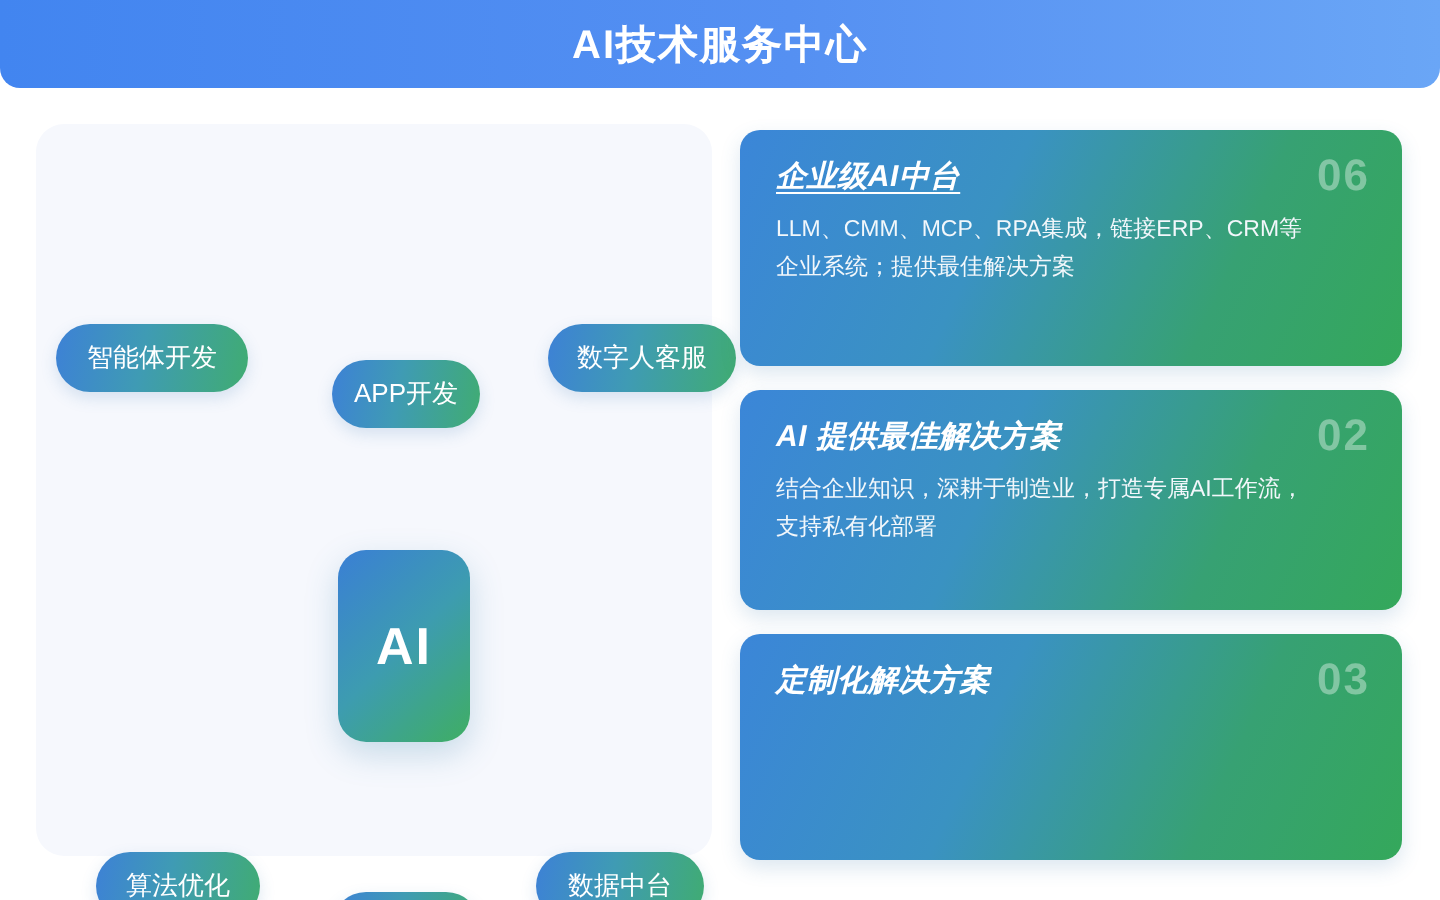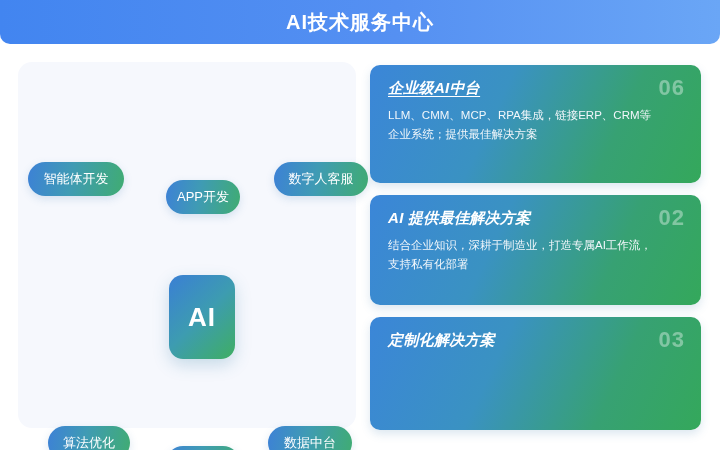--- a/index.html
+++ b/index.html
@@ -66,21 +66,21 @@
   .b-shuzi    { left: 256px; top: 100px; width: 94px;  height: 34px; }
   .b-suanfa   { left: 30px;  top: 364px; width: 82px;  height: 34px; }
   .b-moxing   { left: 148px; top: 384px; width: 74px;  height: 34px; }
   .b-shuju    { left: 250px; top: 364px; width: 84px;  height: 34px; }
 
   .ai-core {
     position: absolute;
     left: 151px;
     top: 213px;
     width: 66px;
-    height: 84px;
+    height: 96px;
     border-radius: 14px;
     background: linear-gradient(135deg, #3a7fd5 0%, #3d9cb0 50%, #3fae63 100%);
     box-shadow: 0 6px 16px rgba(60, 130, 170, 0.25);
     display: flex;
     align-items: center;
     justify-content: center;
   }
   .ai-core-label {
     color: #ffffff;
     font-size: 26px;

